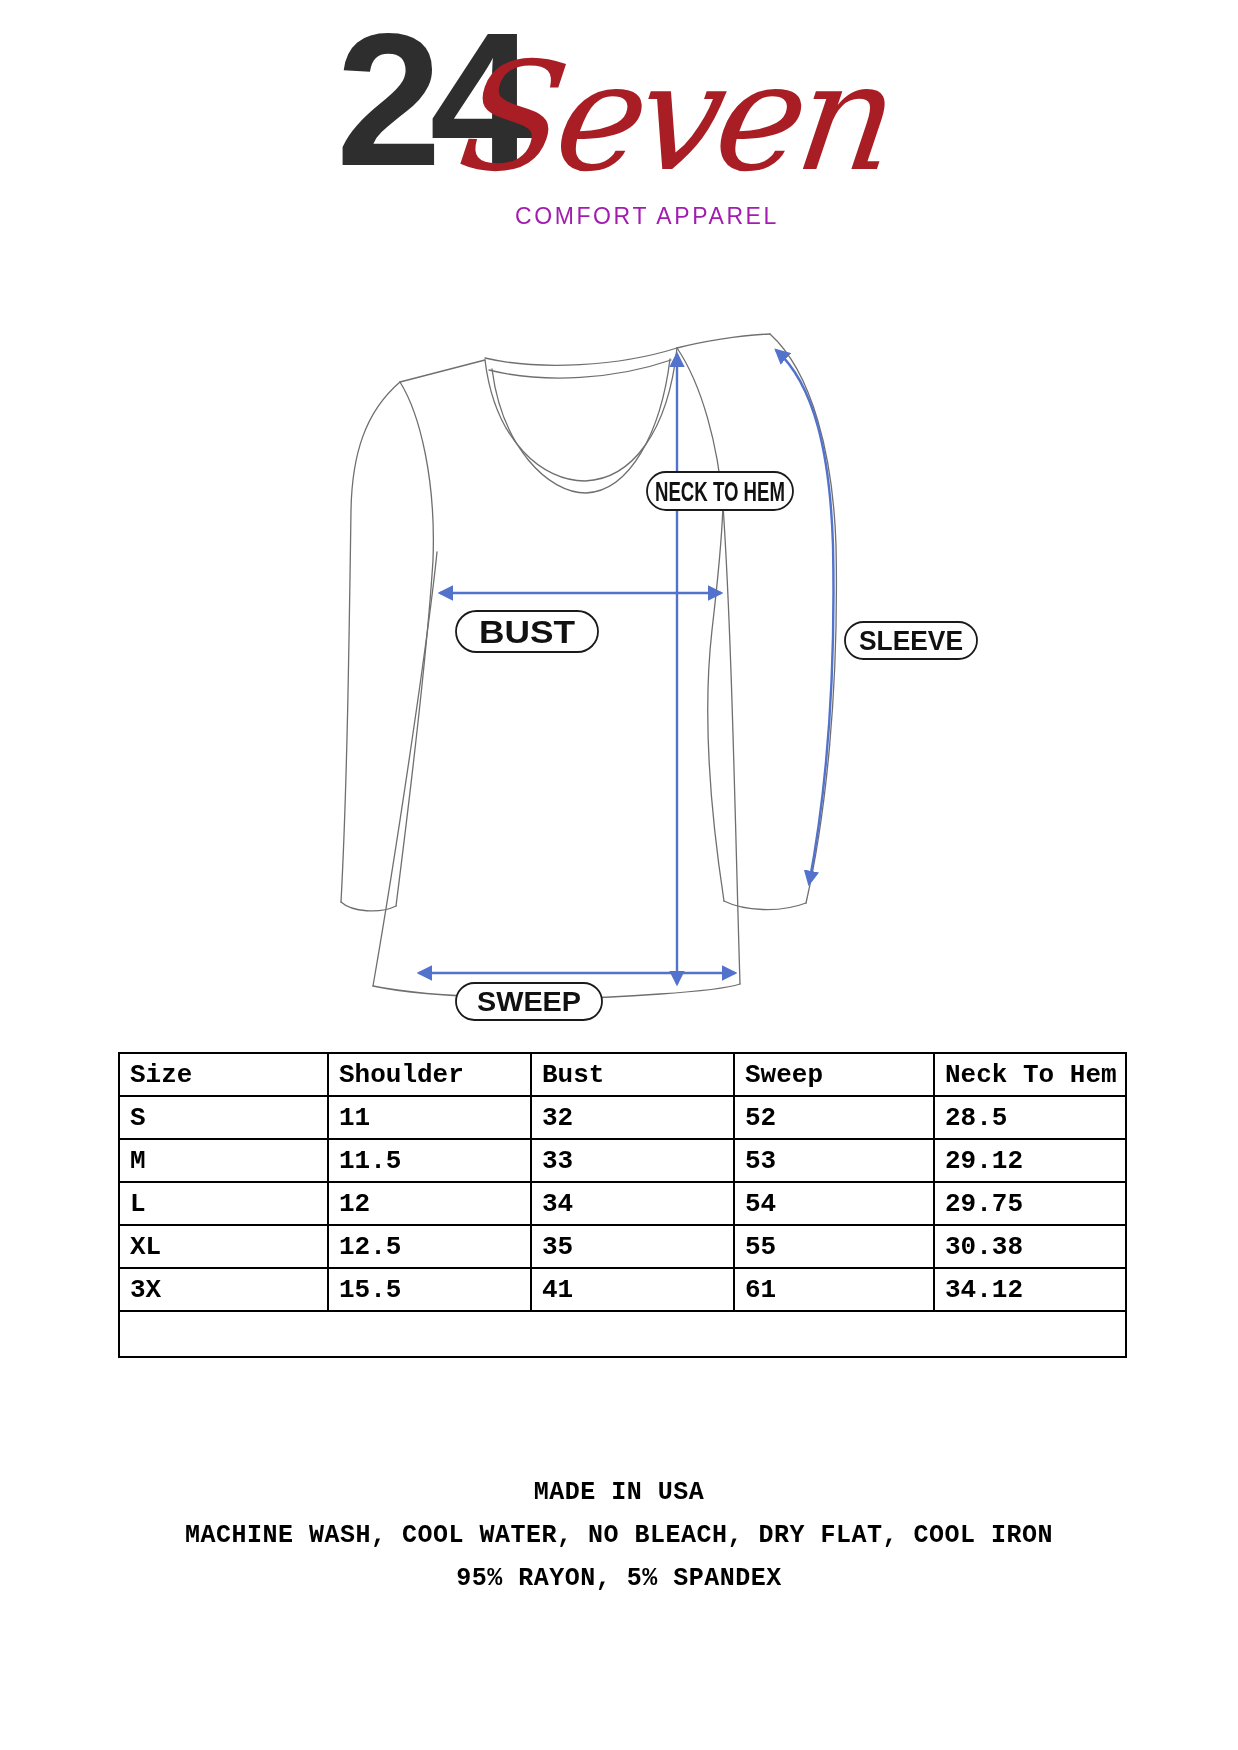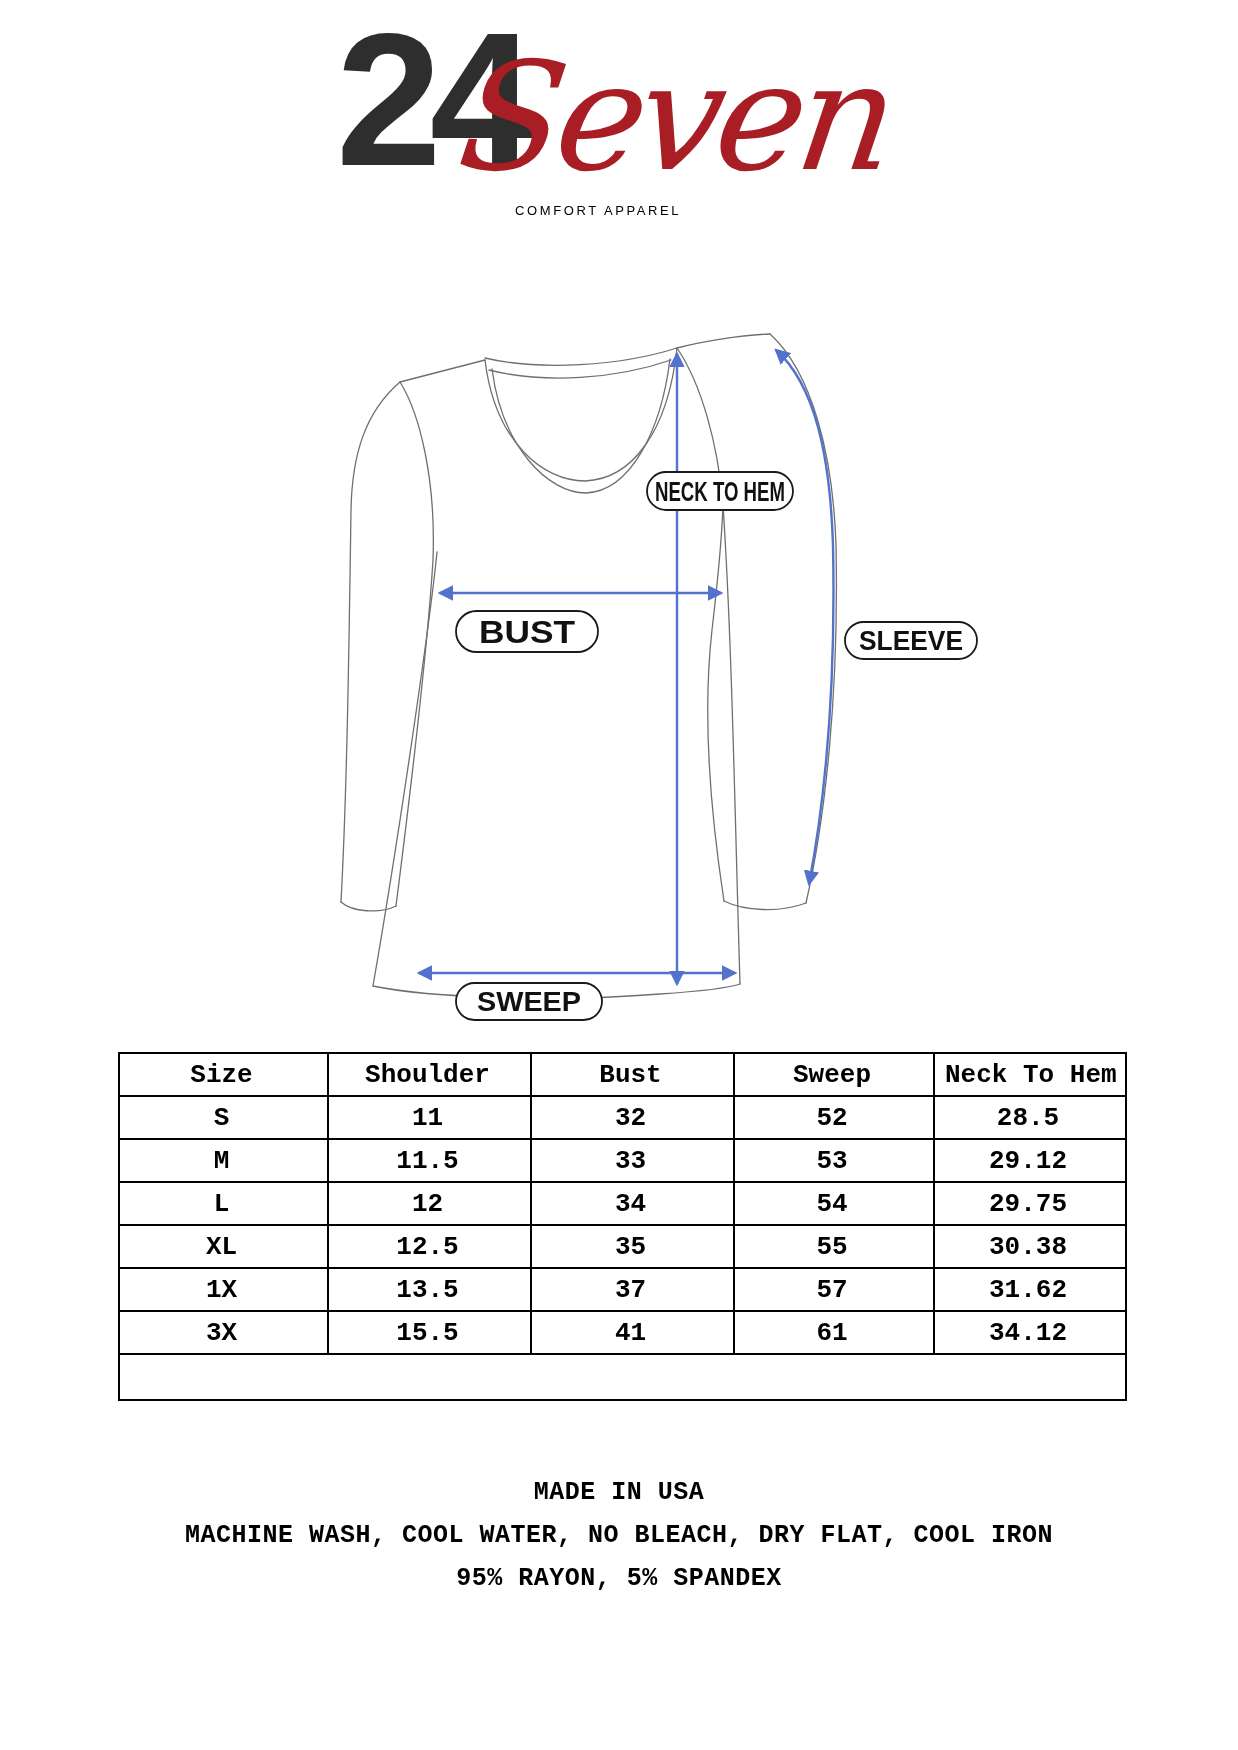--- a/index.html
+++ b/index.html
@@ -16,39 +16,39 @@
     color:#2f2e2e;z-index:1;
   }
   .logo-script{
     position:absolute;left:452px;top:42px;
     font-family:"DejaVu Serif", serif;
     font-style:italic;font-size:150px;line-height:1;letter-spacing:-7px;
     color:#a81e24;z-index:2;transform:skewX(-8deg);transform-origin:left bottom;
   }
   .logo-tagline{
     position:absolute;left:515px;top:203px;
-    font-size:13px;letter-spacing:2.6px;color:#000000;z-index:3;
+    font-size:23px;letter-spacing:2.6px;color:#a21caf;z-index:3;
     font-family:"Liberation Sans", sans-serif;
   }
   
   .diagram{position:absolute;left:280px;top:300px;width:720px;height:730px;}
   .pill-text{
     font-family:"Liberation Sans", sans-serif;
     fill:#111;font-weight:600;
   }
   
   table.size{
     position:absolute;left:118px;top:1052px;
     border-collapse:collapse;table-layout:fixed;
     width:1007px;
     font-family:"Liberation Mono", monospace;
     font-weight:bold;font-size:26px;color:#000;
   }
   table.size td,table.size th{
-    border:2px solid #000;padding:0 14px 0 10px;text-align:center;vertical-align:middle;
+    border:2px solid #000;padding:0 14px 0 10px;text-align:left;vertical-align:middle;
     height:41px;overflow:hidden;white-space:nowrap;
   }
   table.size tr.title-row td{ text-align:center;padding:0;height:41px; }
   table.size tr.empty-row td{ height:44px; }
   
   .footer-line{
     position:absolute;left:0;right:0;text-align:center;
     font-family:"Liberation Mono", monospace;font-weight:bold;
     font-size:25px;letter-spacing:0.5px;color:#000;line-height:26px;
   }
@@ -161,27 +161,20 @@
     <td>29.75</td>
   </tr>
   <tr>
     <td>XL</td>
     <td>12.5</td>
     <td>35</td>
     <td>55</td>
     <td>30.38</td>
   </tr>
   <tr>
-    <td>1X</td>
-    <td>13.5</td>
-    <td>37</td>
-    <td>57</td>
-    <td>31.62</td>
-  </tr>
-  <tr>
     <td>3X</td>
     <td>15.5</td>
     <td>41</td>
     <td>61</td>
     <td>34.12</td>
   </tr>
   <tr class="empty-row">
     <td colspan="5"></td>
   </tr>
 </tbody>

